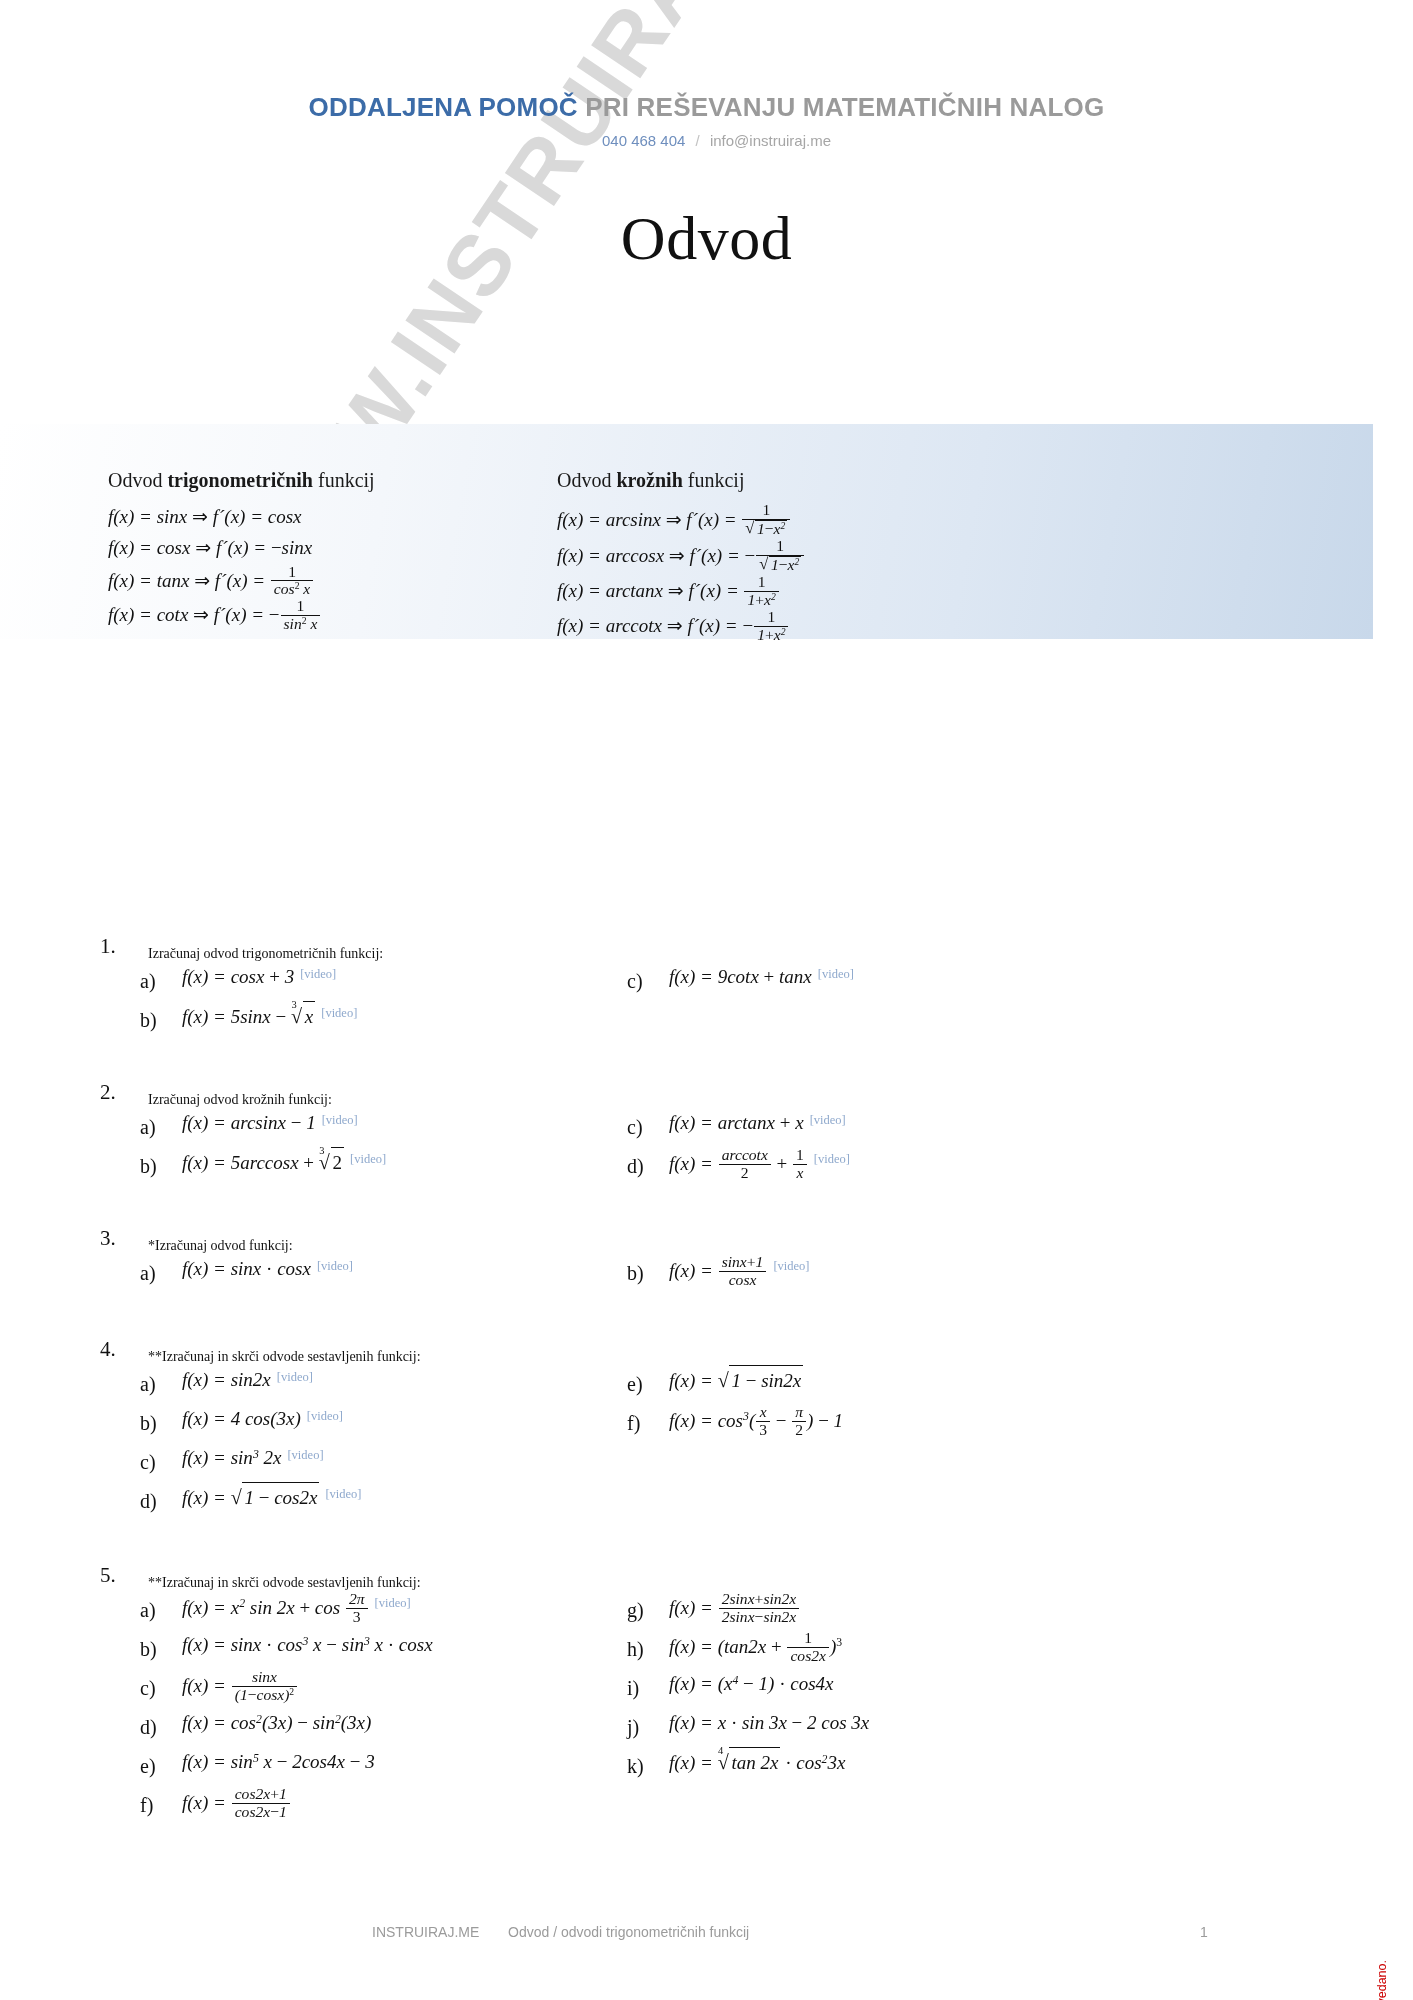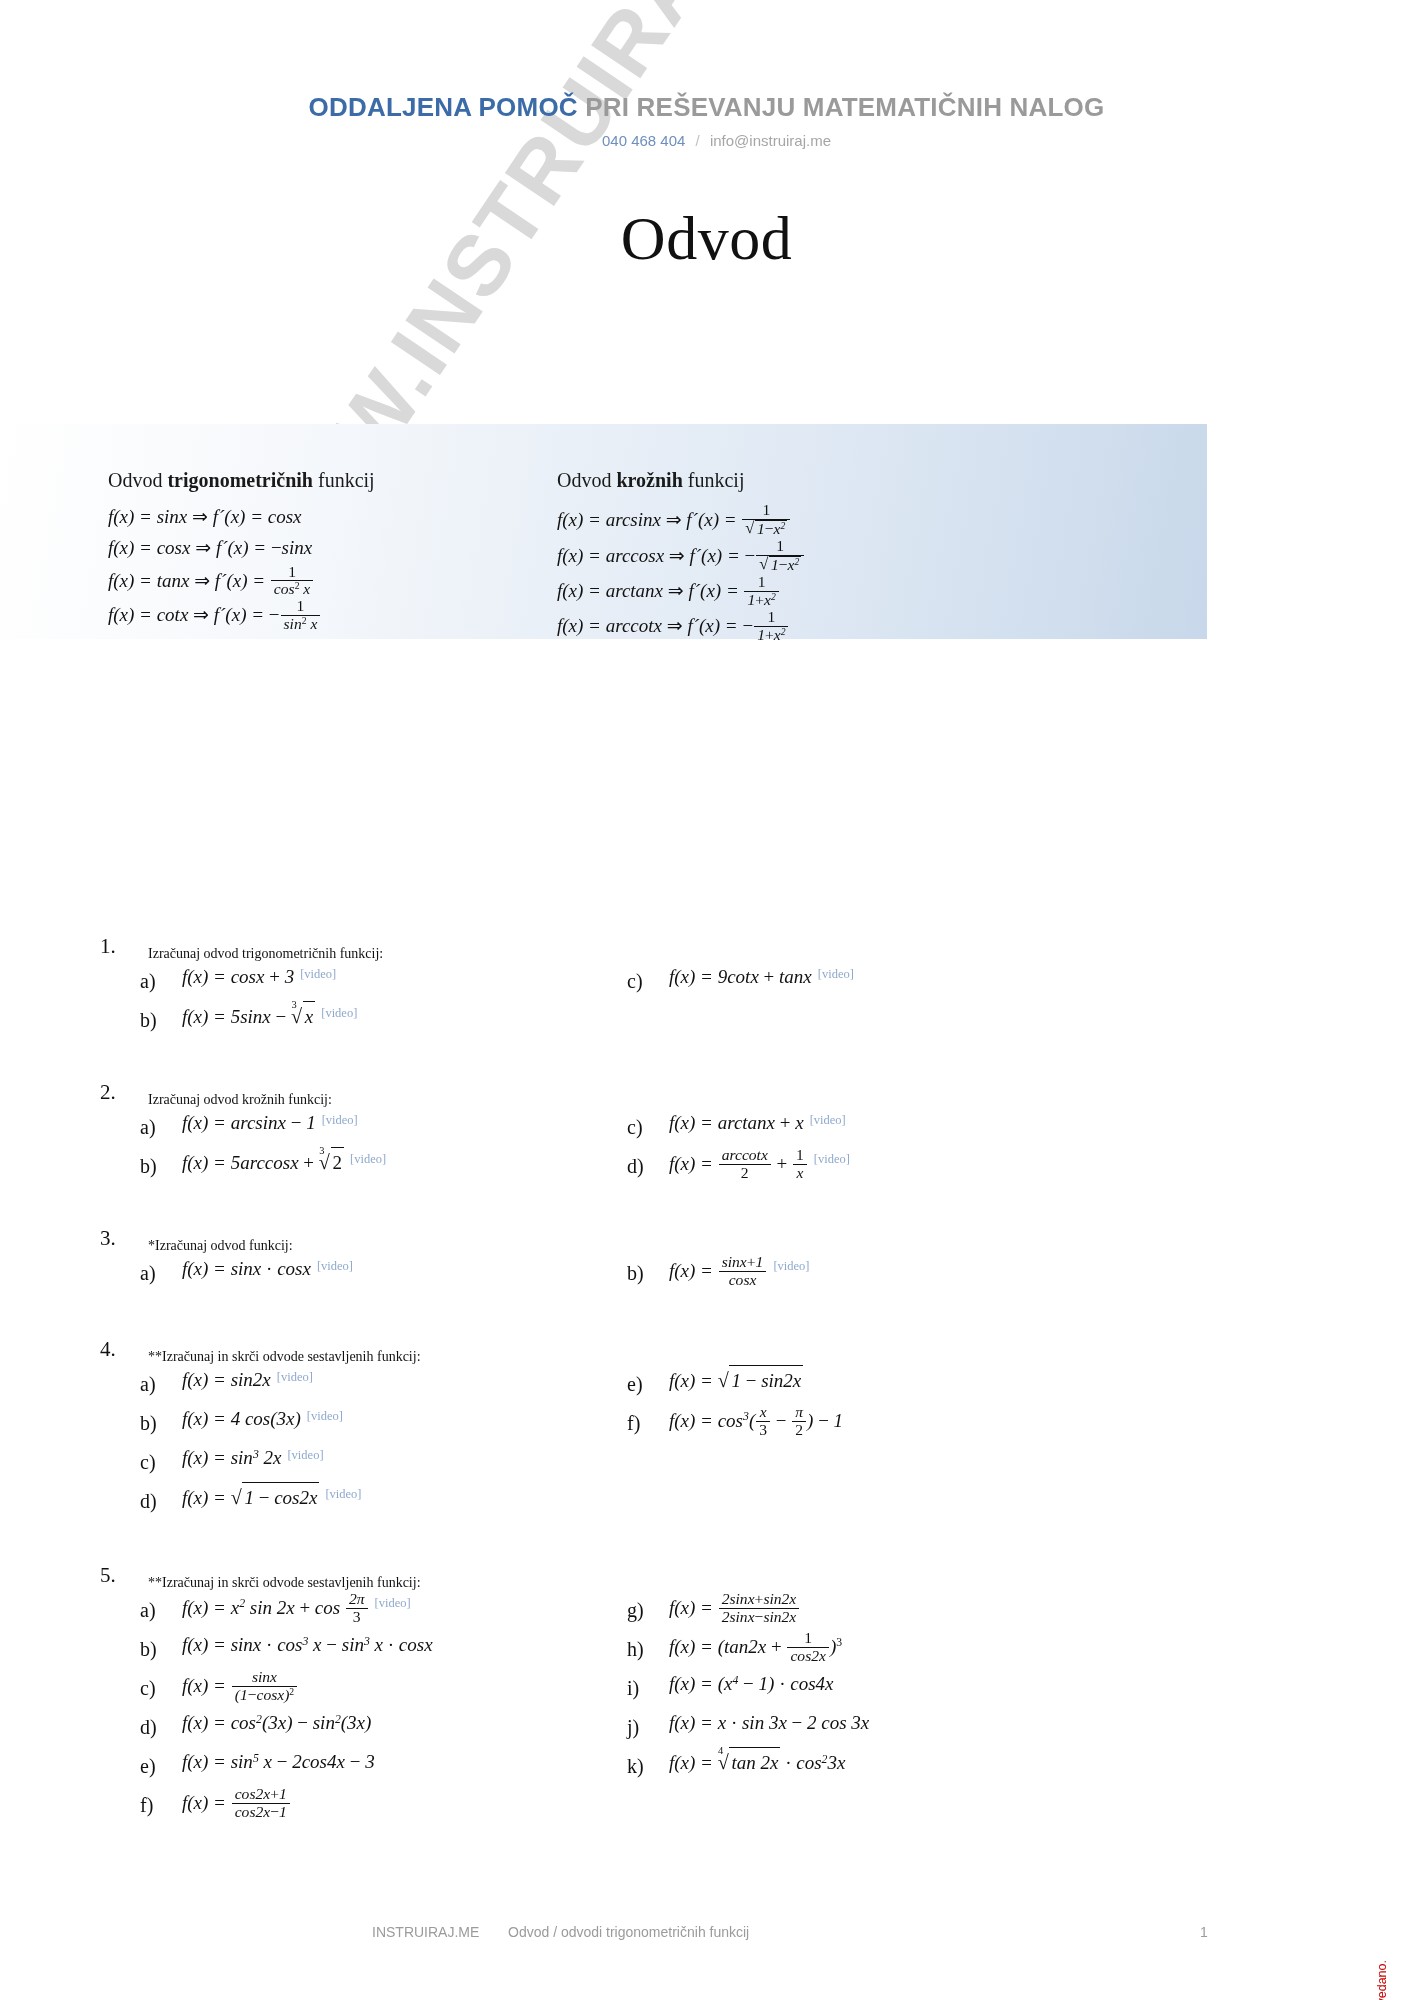--- a/index.html
+++ b/index.html
@@ -20,21 +20,21 @@
   .hdr-phone { color:#6f8fbe; }
   .hdr-sep { color:#c2c2c2; padding:0 6px; }
   .hdr-mail { color:#a6a6a6; }
 
   
   .title { text-align:center; font-size:62px; margin-top:54px; color:#111; font-weight:normal; letter-spacing:.5px;}
   .subtitle { text-align:center; font-size:30px; margin-top:10px; color:#111; }
 
   
   .panel {
-    position:absolute; left:0; top:424px; width:1207px; height:215px;
+    position:absolute; left:0; top:424px; width:1373px; height:215px;
     background:linear-gradient(100deg,#ffffff 0%,#f4f7fb 28%,#dde7f3 70%,#c8d8ea 100%);
   }
   .panel-inner { position:relative; width:100%; height:100%; }
   .col-l { position:absolute; left:108px; top:45px; }
   .col-r { position:absolute; left:557px; top:45px; }
   .col-h { font-size:20px; color:#1a1a1a; margin-bottom:10px; white-space:nowrap;}
   .col-h b { font-weight:bold; }
   .eq { font-size:19px; color:#111; white-space:nowrap; line-height:1.62; font-style:italic;
         font-family:"Liberation Serif", serif; }
   .eq .up { font-style:normal; }

